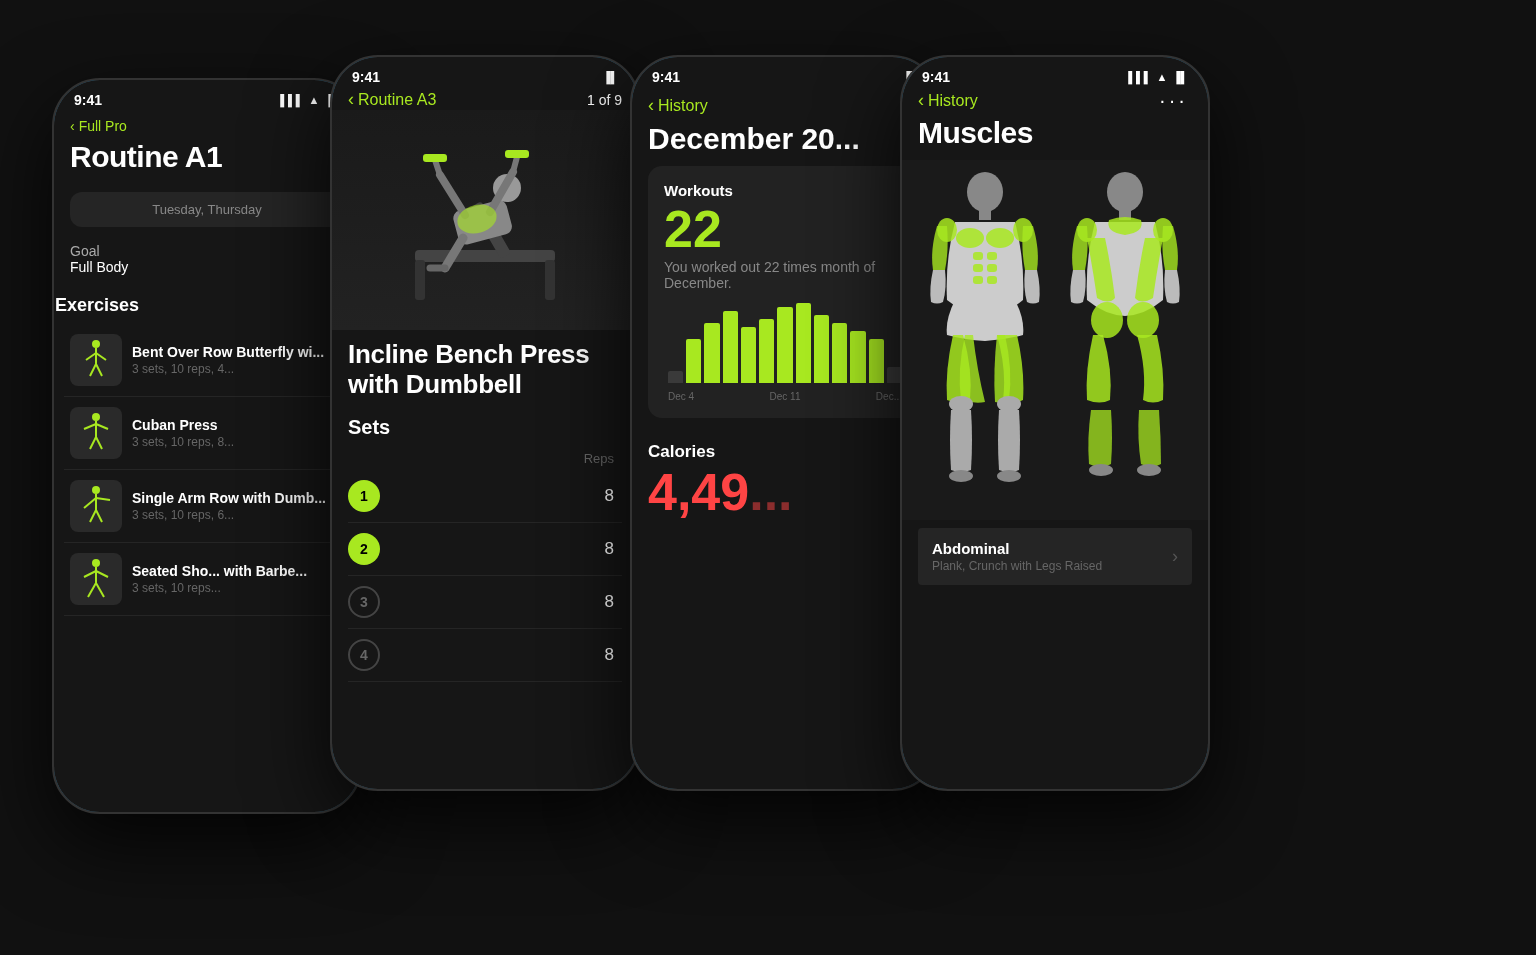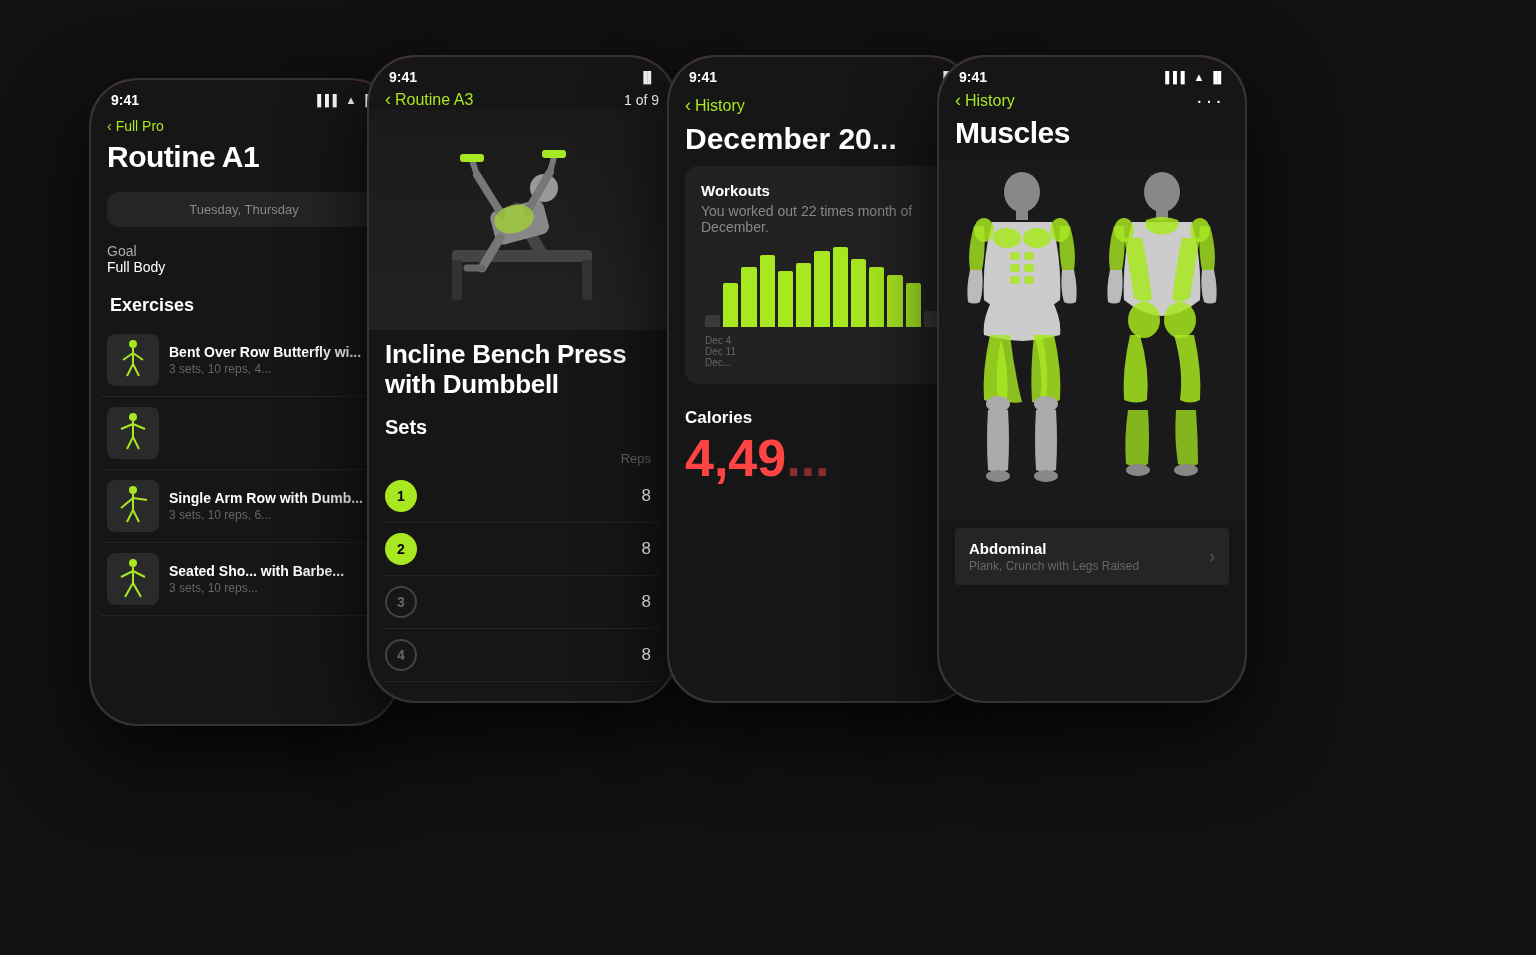--- a/index.html
+++ b/index.html
@@ -21,27 +21,26 @@
       display: flex;
       align-items: center;
       justify-content: center;
       gap: 0;
     }
 
     
     .phone {
       position: absolute;
       width: 310px;
-      height: 648px;
-      background: #b91c1c;
+      height: 736px;
+      background: #0c4a6e;
       border-radius: 48px;
       border: 2px solid #333;
       overflow: hidden;
       box-shadow: 0 30px 80px rgba(0,0,0,0.8), inset 0 0 0 1px #444;
-      margin-left: 37px;
     }
     .phone-inner {
       width: 100%;
       height: 100%;
       background: #161616;
       border-radius: 46px;
       overflow: hidden;
       position: relative;
     }
 
@@ -108,21 +107,21 @@
       padding: 8px 16px;
       color: #aaa;
       font-size: 14px;
       flex-direction: column;
     }
     .goal-row span:last-child { color: #fff; font-weight: 500; }
     .section-title {
       color: #fff;
       font-size: 18px;
       font-weight: 700;
-      padding: 12px 19px 8px;
+      padding: 12px 1px 8px;
     }
     .exercise-list { padding: 0 10px; }
     .exercise-item {
       display: flex;
       align-items: center;
       gap: 10px;
       padding: 10px 6px;
       border-bottom: 1px solid #252525;
     }
     .exercise-avatar {
@@ -239,21 +238,20 @@
       min-width: 8px;
     }
     .bar.green { background: #a8e820; }
     .bar.dim { background: #3a3a3a; }
     .chart-labels {
       display: flex;
       justify-content: space-between;
       padding: 0 4px;
       color: #666;
       font-size: 10px;
-      flex-direction: column;
     }
     .calories-label { color: #fff; font-size: 17px; font-weight: 700; padding: 12px 16px 4px; }
     .calories-number { color: #ff4444; font-size: 52px; font-weight: 800; line-height: 1; padding: 0 16px; }
     .muscle-figures {
       flex: 1;
       display: flex;
       justify-content: center;
       gap: 20px;
       padding: 10px 20px;
       background: #1a1a1a;
@@ -325,20 +323,24 @@
           <div class="exercise-avatar">
             <svg class="figure" viewBox="0 0 44 44">
               <circle cx="22" cy="6" r="4" fill="#a8e820"></circle>
               <line x1="22" y1="10" x2="22" y2="26" stroke="#a8e820" stroke-width="2"></line>
               <line x1="22" y1="13" x2="10" y2="18" stroke="#a8e820" stroke-width="2"></line>
               <line x1="22" y1="13" x2="34" y2="18" stroke="#a8e820" stroke-width="2"></line>
               <line x1="22" y1="26" x2="16" y2="38" stroke="#a8e820" stroke-width="2"></line>
               <line x1="22" y1="26" x2="28" y2="38" stroke="#a8e820" stroke-width="2"></line>
             </svg>
           </div>
+          <div class="exercise-info">
+            <div class="exercise-name">Cuban Press</div>
+            <div class="exercise-meta">3 sets, 10 reps, 8...</div>
+          </div>
         </div>
 
         <div class="exercise-item">
           <div class="exercise-avatar">
             <svg class="figure" viewBox="0 0 44 44">
               <circle cx="22" cy="6" r="4" fill="#a8e820"></circle>
               <line x1="22" y1="10" x2="22" y2="26" stroke="#a8e820" stroke-width="2"></line>
               <line x1="22" y1="14" x2="10" y2="24" stroke="#a8e820" stroke-width="2"></line>
               <line x1="22" y1="14" x2="36" y2="16" stroke="#a8e820" stroke-width="2"></line>
               <line x1="22" y1="26" x2="16" y2="38" stroke="#a8e820" stroke-width="2"></line>
@@ -458,20 +460,21 @@
       <div class="nav-back">
         <span class="chevron">‹</span>
         <span>History</span>
       </div>
       <div class="month-title">
         <span>December 20...</span>
       </div>
 
       <div class="stats-card">
         <div class="stats-label">Workouts</div>
+        <div class="stats-number">22</div>
         <div class="stats-desc">You worked out 22 times month of December.</div>
 
         <div class="chart-area">
           <div class="bar dim" style="height:15%"></div>
           <div class="bar green" style="height:55%"></div>
           <div class="bar green" style="height:75%"></div>
           <div class="bar green" style="height:90%"></div>
           <div class="bar green" style="height:70%"></div>
           <div class="bar green" style="height:80%"></div>
           <div class="bar green" style="height:95%"></div>

